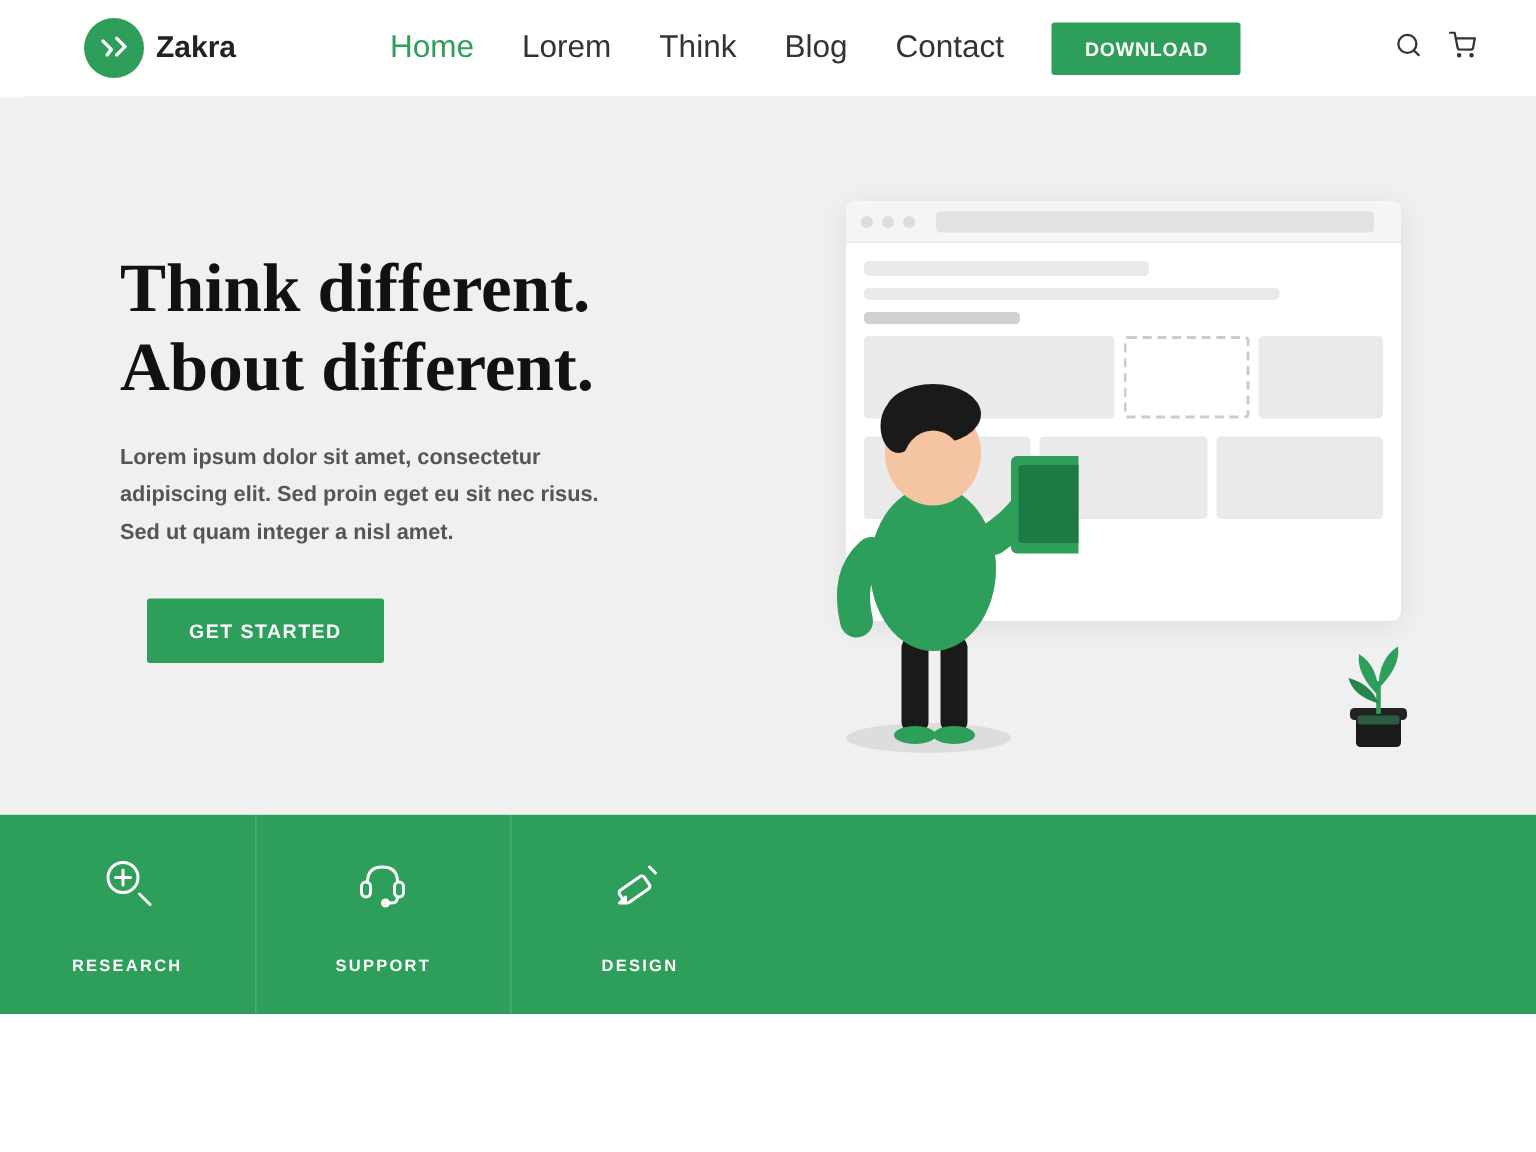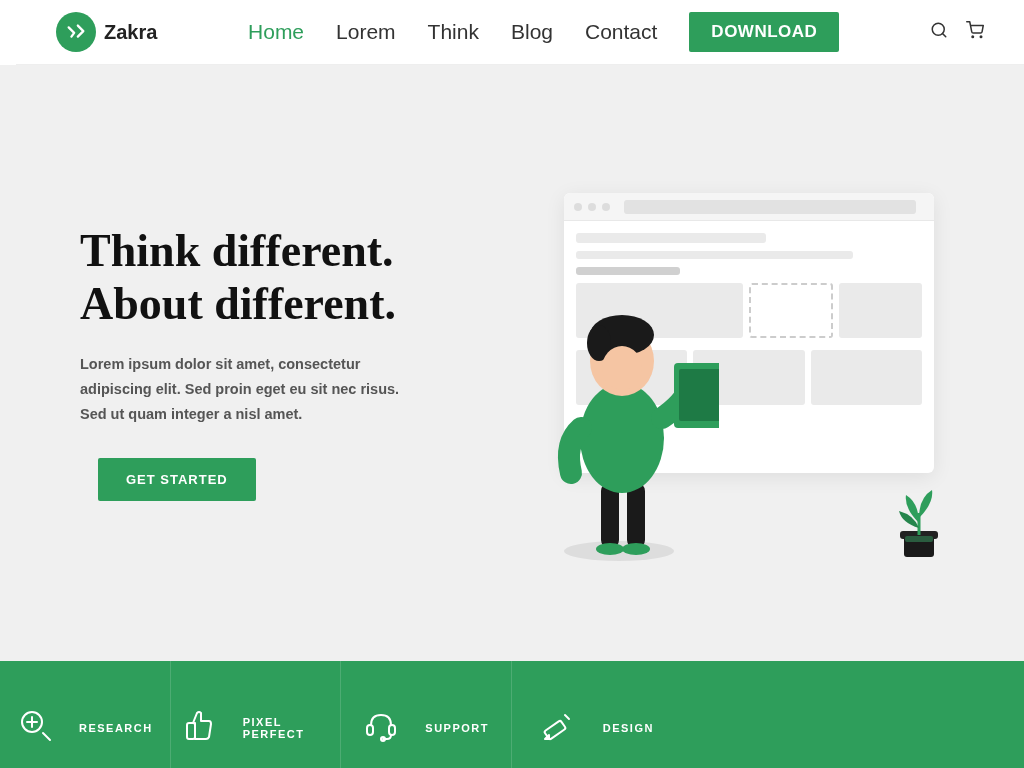--- a/index.html
+++ b/index.html
@@ -49,21 +49,21 @@
       text-decoration: none;
       font-family: 'Arial', sans-serif;
       cursor: pointer;
     }
     .nav-link.active { color: #2e9e5b; }
     .btn-download {
       background: #2e9e5b;
       color: #fff;
       border: none;
       padding: 10px 22px;
-      font-size: 17px;
+      font-size: 13px;
       font-weight: 700;
       letter-spacing: 0.5px;
       cursor: pointer;
       border-radius: 2px;
       font-family: 'Arial', sans-serif;
     }
     .header-icons {
       display: flex;
       align-items: center;
       gap: 18px;
@@ -72,21 +72,21 @@
       background: none;
       border: none;
       cursor: pointer;
       color: #333;
       font-size: 18px;
     }
 
     
     .hero {
       background: #f0f0f0;
-      height: 596px;
+      height: 478px;
       display: flex;
       align-items: center;
       position: relative;
       overflow: hidden;
       padding: 0 80px;
     }
     .hero-content {
       max-width: 400px;
       z-index: 2;
     }
@@ -180,20 +180,21 @@
 
     
     .features-bar {
       background: #2e9e5b;
       height: 133px;
       display: grid;
       grid-template-columns: repeat(6, 1fr);
     }
     .feature-item {
       display: flex;
+      flex-direction: column;
       align-items: center;
       justify-content: center;
       gap: 26px;
       border-right: 1px solid rgba(255,255,255,0.15);
       padding: 20px 10px;
     }
     .feature-item:last-child { border-right: none; }
     .feature-icon { color: #fff; font-size: 30px; line-height: 1; }
     .feature-label {
       font-size: 11px;
@@ -331,30 +332,20 @@
         <circle cx="15" cy="15" r="10"></circle>
         <line x1="26" y1="26" x2="33" y2="33"></line>
         <line x1="15" y1="10" x2="15" y2="20"></line>
         <line x1="10" y1="15" x2="20" y2="15"></line>
       </svg>
     </div>
     <span class="feature-label">RESEARCH</span>
   </div>
 
 
-  <div class="feature-item">
-    <div class="feature-icon">
-      <svg width="36" height="36" viewBox="0 0 36 36" fill="none" stroke="#fff" stroke-width="2" stroke-linecap="round" stroke-linejoin="round">
-
-        <path d="M12 16 L16 6 Q18 4 20 6 L20 14 L28 14 Q30 14 30 17 L28 30 Q27 32 25 32 L14 32 L14 16 Z"></path>
-        <rect x="6" y="16" width="8" height="16" rx="2"></rect>
-      </svg>
-    </div>
-    <span class="feature-label">PIXEL PERFECT</span>
-  </div>
 
 
   <div class="feature-item">
     <div class="feature-icon">
       <svg width="36" height="36" viewBox="0 0 36 36" fill="none" stroke="#fff" stroke-width="2" stroke-linecap="round" stroke-linejoin="round">
         <path d="M8 18 Q8 8 18 8 Q28 8 28 18"></path>
         <rect x="4" y="18" width="6" height="10" rx="3"></rect>
         <rect x="26" y="18" width="6" height="10" rx="3"></rect>
         <path d="M28 28 Q28 32 24 32 L20 32"></path>
         <circle cx="20" cy="32" r="2"></circle>

